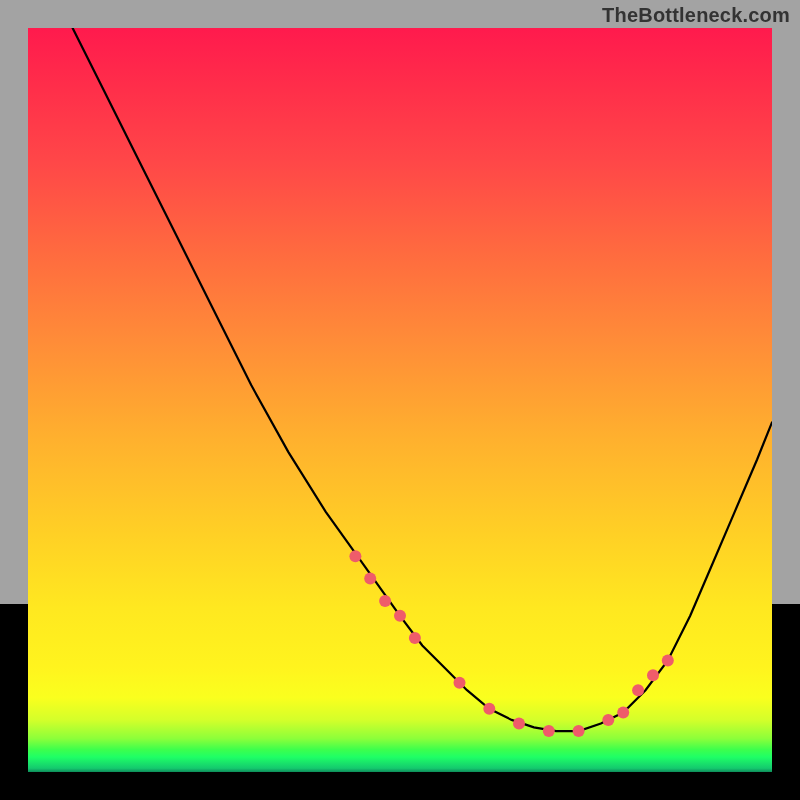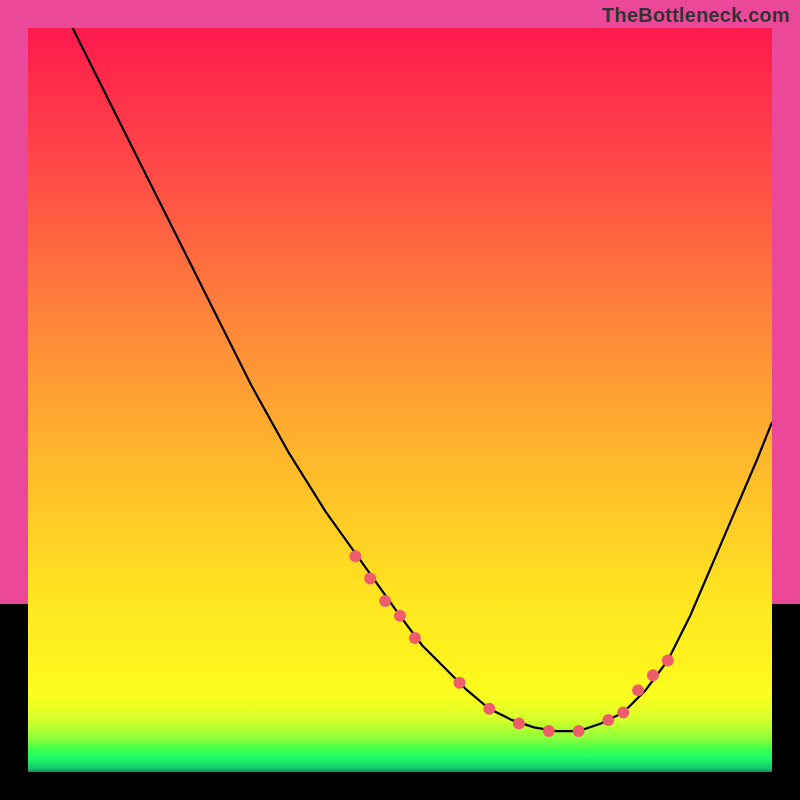--- a/index.html
+++ b/index.html
@@ -10,21 +10,21 @@
     background: #000;
     overflow: hidden;
     font-family: Arial, Helvetica, sans-serif;
   }
   .frame {
     position: absolute;
     left: 0;
     top: 0;
     width: 800px;
     height: 604px;
-    background: #ec4899;
+    background: #a3a3a3;
   }
   .watermark {
     position: absolute;
     top: 4px;
     right: 10px;
     font-size: 20px;
     font-weight: 600;
     color: #333;
     letter-spacing: 0.2px;
     user-select: none;

